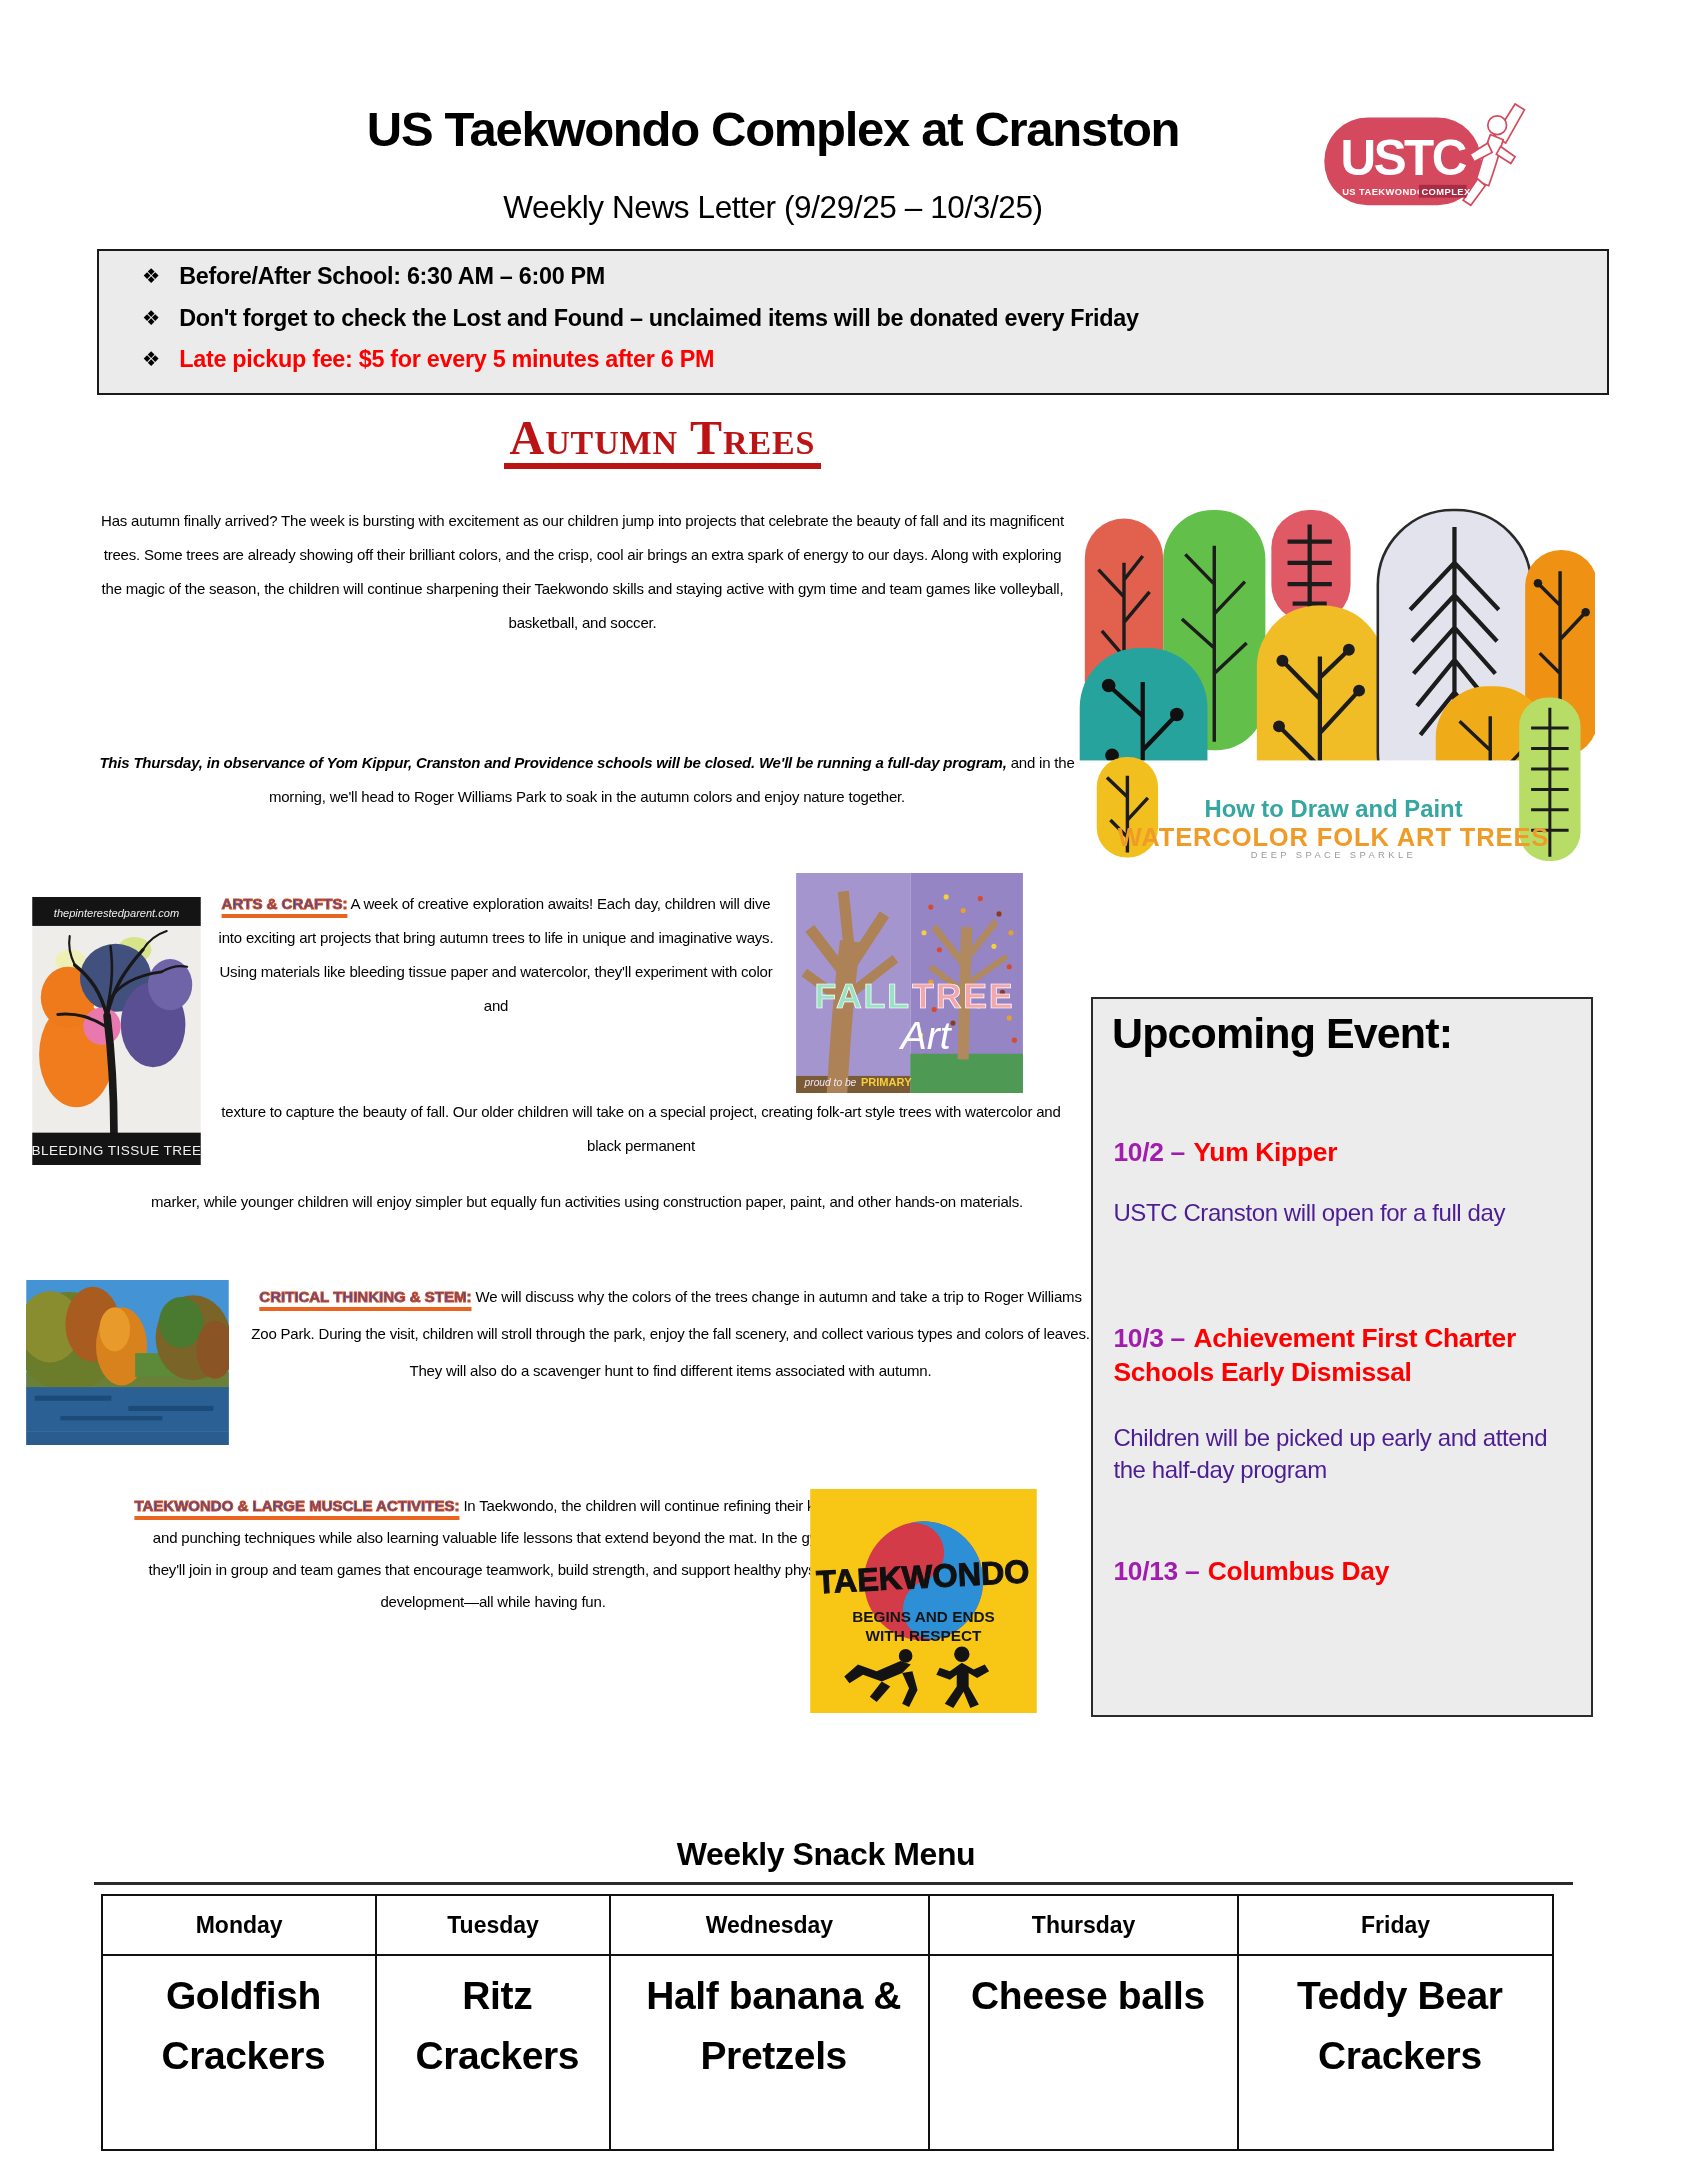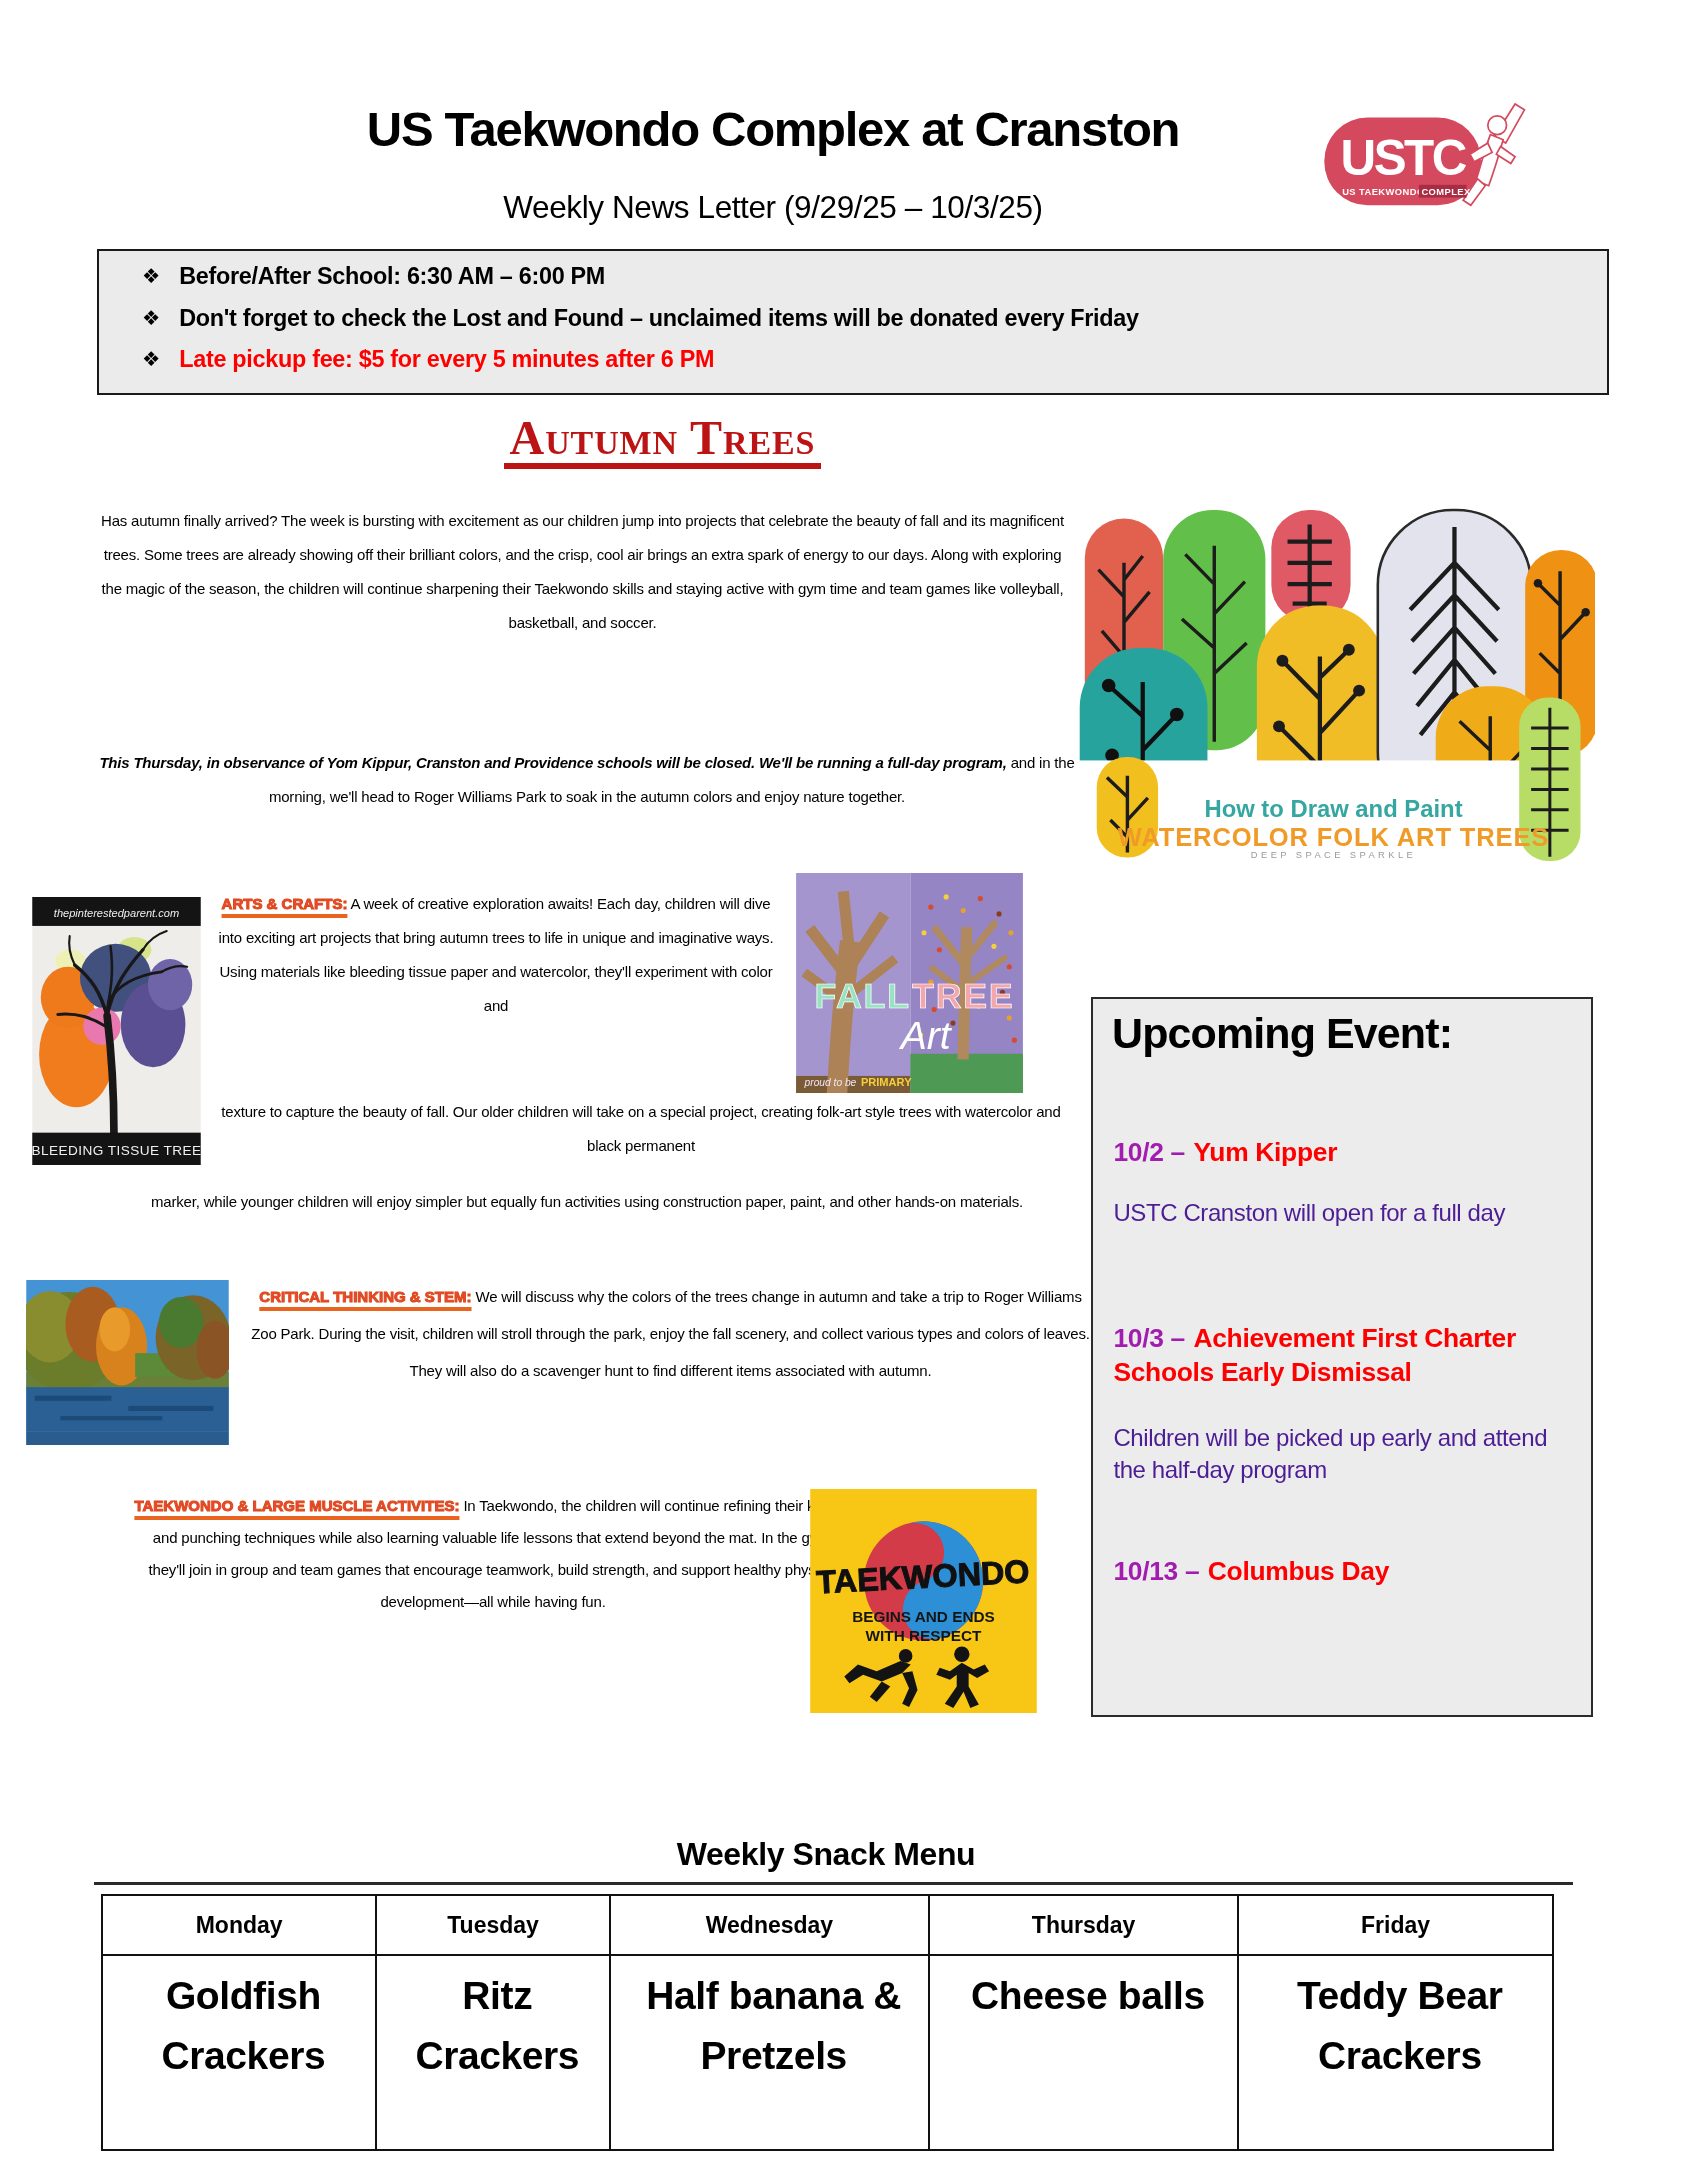--- a/index.html
+++ b/index.html
@@ -12,21 +12,21 @@
   .notice-box{background:#ebebeb;border:2.6px solid #1a1a1a;box-sizing:border-box;}
   .notice-row{display:flex;align-items:flex-start;margin:9.4px 0 0 43px;}
   .notice-glyph{font-size:20.4px;line-height:32px;margin-right:19px;}
   .notice-text{font-size:23.4px;line-height:32px;font-weight:bold;letter-spacing:-0.3px;}
   .notice-red{color:#ff0000;}
   .article-heading{display:inline-block;font-family:"Liberation Serif","DejaVu Serif",serif;
        font-variant:small-caps;font-weight:bold;font-size:48px;line-height:44px;color:#bc1414;
        border-bottom:6.8px solid #bc1414;padding:0 5.1px 3.4px 5.1px;letter-spacing:0.9px;}
   .body-text{font-size:15px;line-height:34px;letter-spacing:-0.2px;text-align:center;}
   .closure-bold{font-weight:bold;font-style:italic;letter-spacing:-0.2px;}
-  .sec-head{font-weight:bold;color:#ef4444;-webkit-text-stroke:1px #da4a12;
+  .sec-head{font-weight:bold;color:#1d4ed8;-webkit-text-stroke:1px #da4a12;
        text-decoration:underline;text-decoration-thickness:4.3px;text-underline-offset:5.1px;
        text-decoration-color:#e8641f;letter-spacing:0;}
   .stem-text{line-height:37px;}
   .tkd-text{line-height:32px;}
   .events-box{background:#ececec;border:2.6px solid #2b2b2b;box-sizing:border-box;}
   .events-title{font-size:43px;font-weight:bold;letter-spacing:-0.9px;}
   .ev-label{font-size:26.4px;font-weight:bold;line-height:34px;letter-spacing:-0.3px;}
   .ev-date{color:#a21caf;margin-right:8.5px;margin-top:28px;}
   .ev-name{color:#ff0000;}
   .ev-desc{font-size:24px;line-height:31.5px;letter-spacing:-0.4px;color:#4c1d95;}

